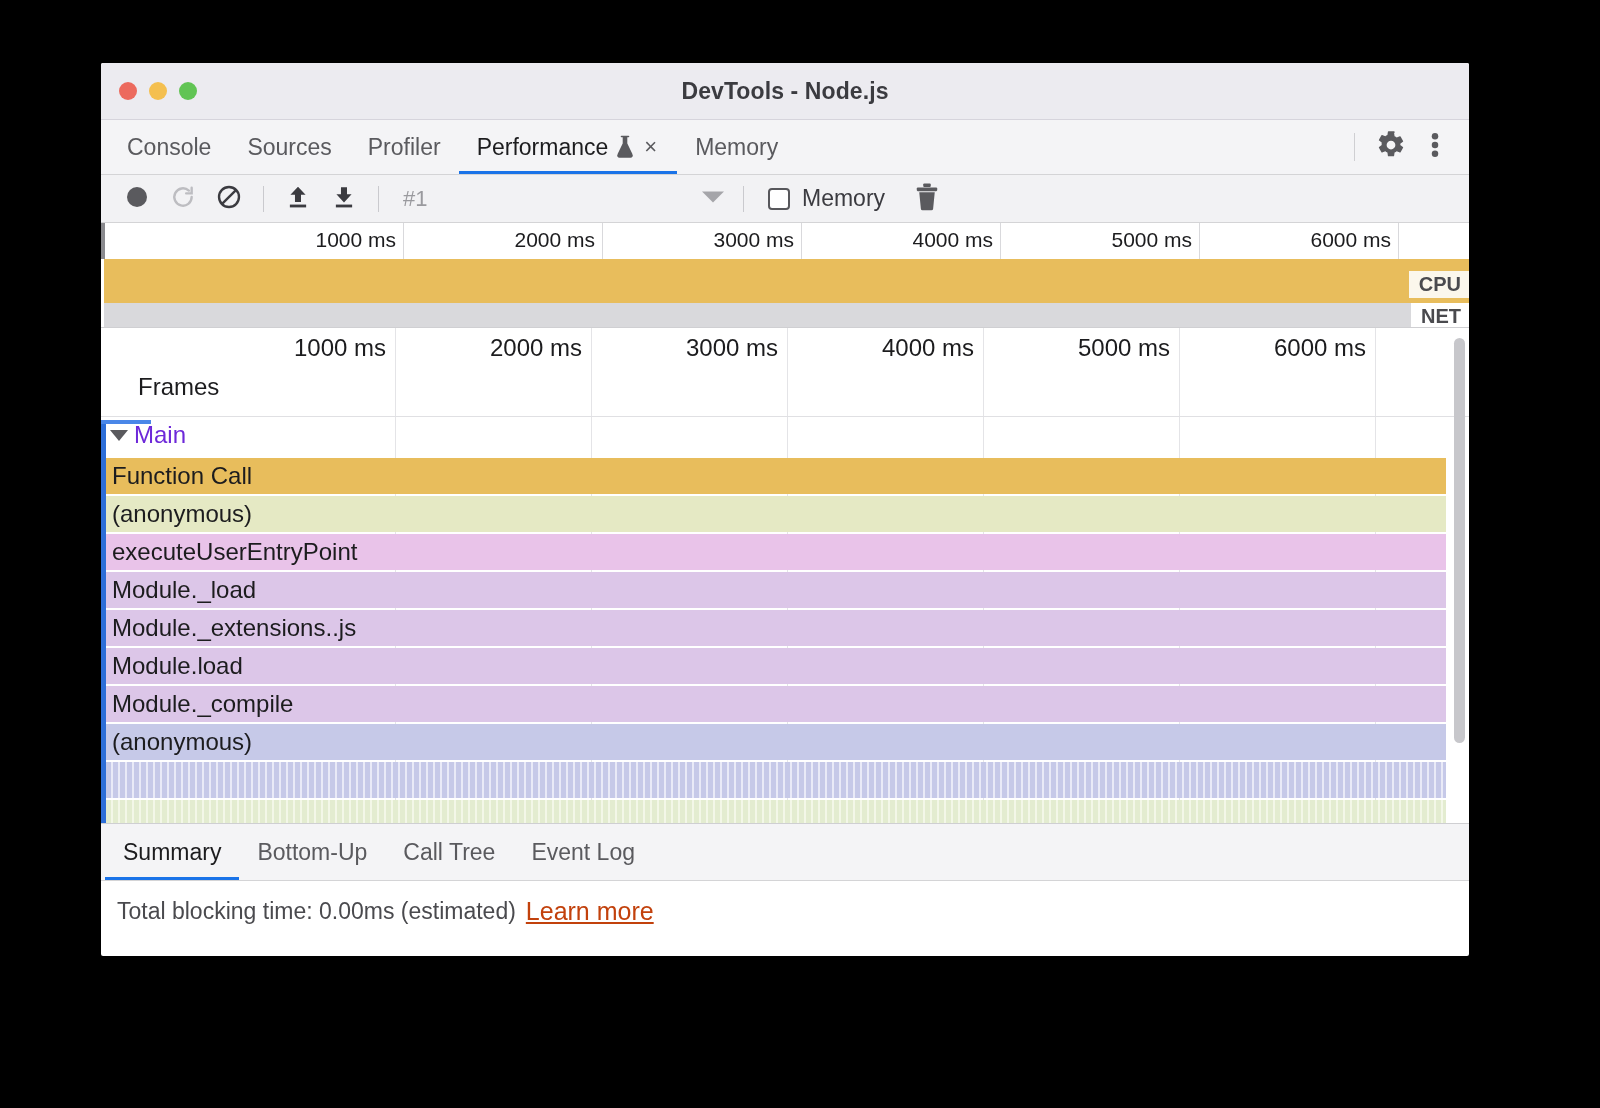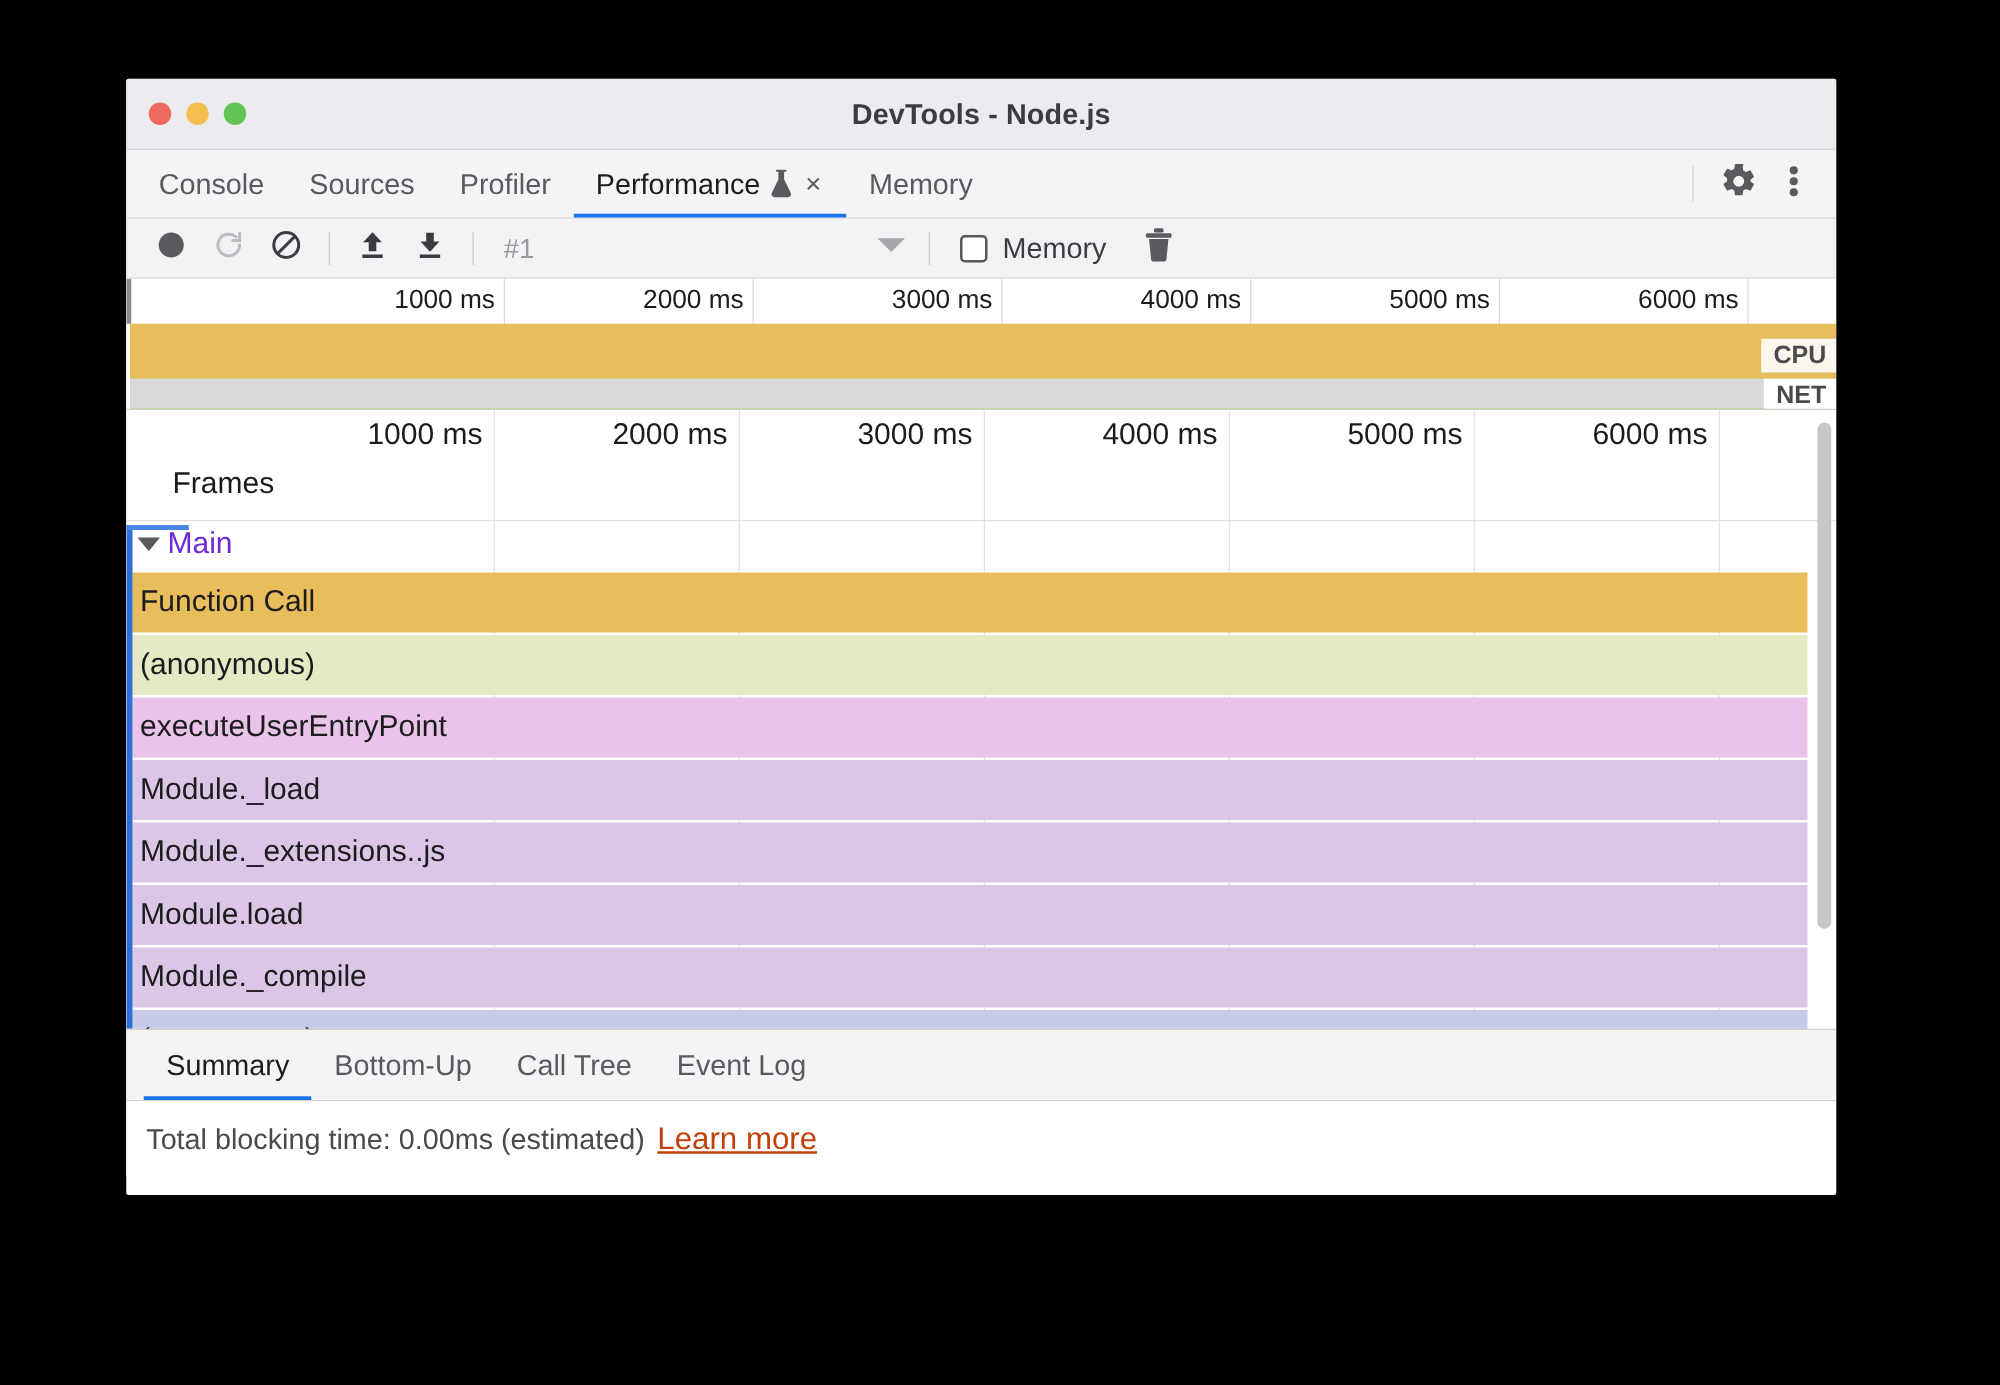--- a/index.html
+++ b/index.html
@@ -229,21 +229,21 @@
     color: #4a4a4e;
     padding: 2px 8px 2px 10px;
     background: #fbf7ec;
   }
   .cpu-label { top: 12px; }
   .net-band {
     position: absolute;
     left: 3px; right: 0;
     top: 80px;
     height: 40px;
-    background: #84cc16;
+    background: #6d28d9;
   }
   .net-label { top: 0; background: #ffffff; }
   .ov-left-handle {
     position: absolute;
     left: 0; top: 0;
     width: 4px; height: 36px;
     background: #8a8a8e;
   }
   .ov-grid {
     position: absolute;
@@ -334,21 +334,21 @@
   }
   .rows {
     position: absolute;
     left: 5px;
     right: 23px;
     top: 130px;
     z-index: 5;
   }
   .frow {
     position: relative;
-    height: 48px;
+    height: 36px;
     margin-bottom: 2px;
     display: flex;
     align-items: center;
     box-sizing: border-box;
     cursor: pointer;
   }
   .frow .flabel {
     font-size: 24px;
     color: #1c1c1e;
     padding-left: 6px;
@@ -390,21 +390,21 @@
   }
 
   
   .bottom-tabs {
     position: relative;
     height: 57px;
     background: #f4f4f6;
     border-bottom: 1px solid #d4d4d6;
     display: flex;
     align-items: stretch;
-    padding-left: 14px;
+    padding-left: 4px;
     box-sizing: border-box;
   }
   .btab {
     display: flex;
     align-items: center;
     padding: 0 18px;
     font-size: 23px;
     color: #5a5a5e;
     position: relative;
     cursor: pointer;

